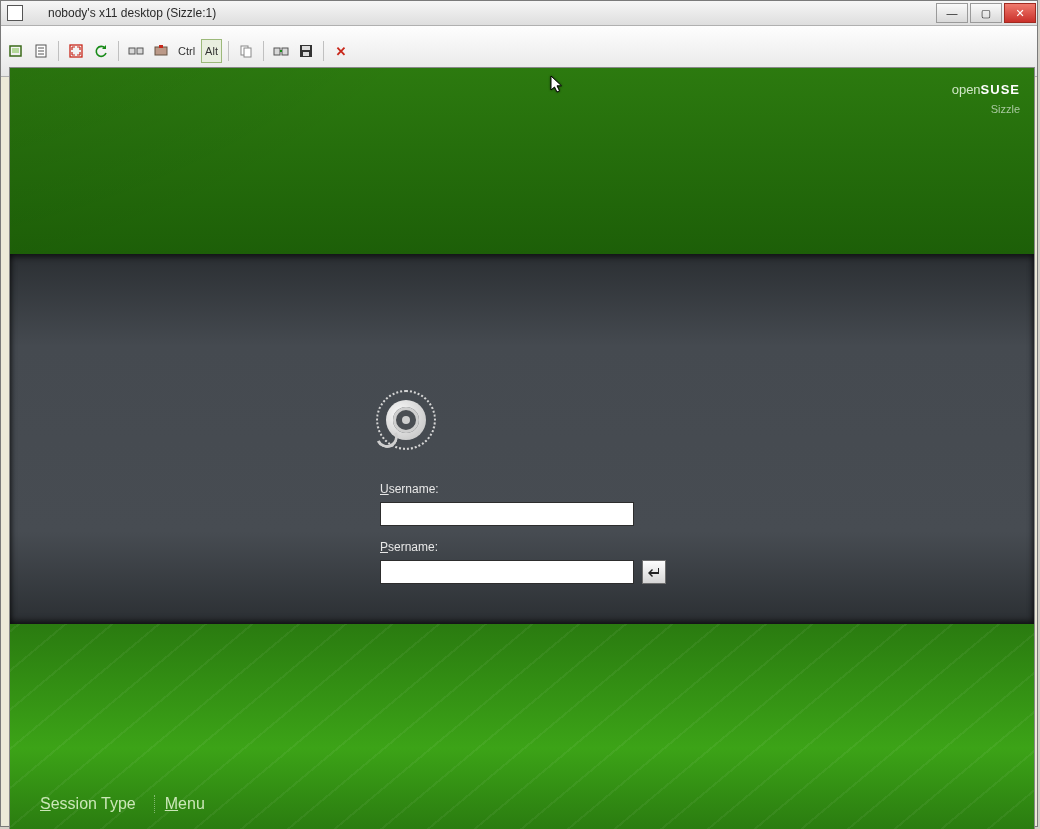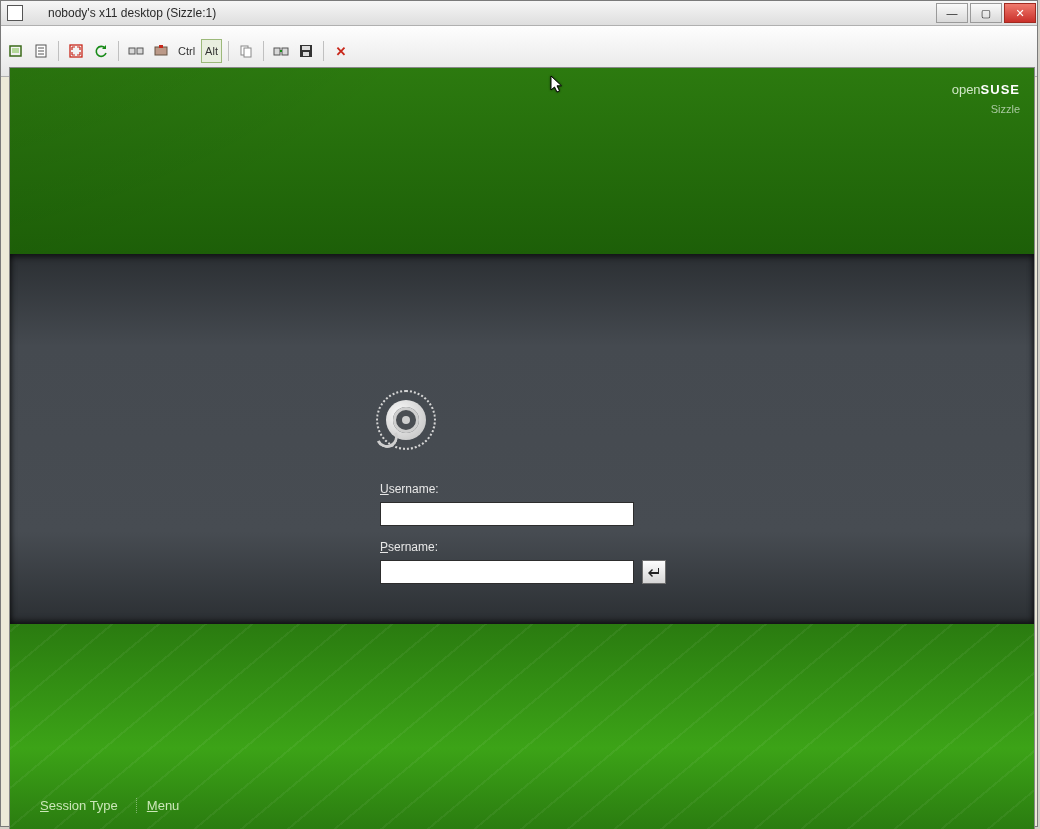--- a/index.html
+++ b/index.html
@@ -35,21 +35,21 @@
   .brand .host{display:block;font-size:11px;color:#a9c9a0;margin-top:6px;}
   
   .band{position:absolute;left:0;top:186px;width:100%;height:370px;
     background:linear-gradient(180deg,#2b2f33 0%,#454a50 25%,#474c52 75%,#2b2f33 100%);
     box-shadow:inset 0 3px 6px rgba(0,0,0,.6),inset 0 -3px 6px rgba(0,0,0,.6);}
   
   .greenbot{position:absolute;left:0;top:556px;width:100%;height:207px;
     background:linear-gradient(#2a7b10,#3ca317 60%,#2a7b10);overflow:hidden;}
   .stripes{position:absolute;inset:0;background:repeating-linear-gradient(-40deg,
     rgba(255,255,255,.05) 0 2px,transparent 2px 30px);}
-  .footer-links{position:absolute;left:30px;bottom:18px;display:flex;gap:18px;font-size:13px;}
+  .footer-links{position:absolute;left:30px;bottom:18px;display:flex;gap:18px;font-size:16px;}
   .footer-links .flink{color:#cbe7b8;border-left:1px dotted rgba(255,255,255,.4);padding-left:10px;}
   .footer-links .flink:first-child{border-left:none;padding-left:0;}
   .flink .u{text-decoration:underline;}
   
   .login{position:absolute;left:370px;top:126px;display:flex;align-items:flex-start;gap:32px;flex-direction:column;}
   .chameleon{width:52px;height:52px;border-radius:50%;position:relative;margin-top:14px;}
   .chameleon .dots{position:absolute;inset:-4px;border:2px dotted #d5d5d5;border-radius:50%;}
   .chameleon .inner{position:absolute;inset:6px;border-radius:50%;background:radial-gradient(circle at 35% 35%,#fafafa,#bdbdbd);}
   .chameleon .eye{position:absolute;width:26px;height:26px;border-radius:50%;background:#4a4e53;left:13px;top:13px;box-shadow:inset 0 0 0 3px #cfcfcf;}
   .chameleon .eye::after{content:"";position:absolute;width:8px;height:8px;border-radius:50%;background:#cfcfcf;left:9px;top:9px;}

